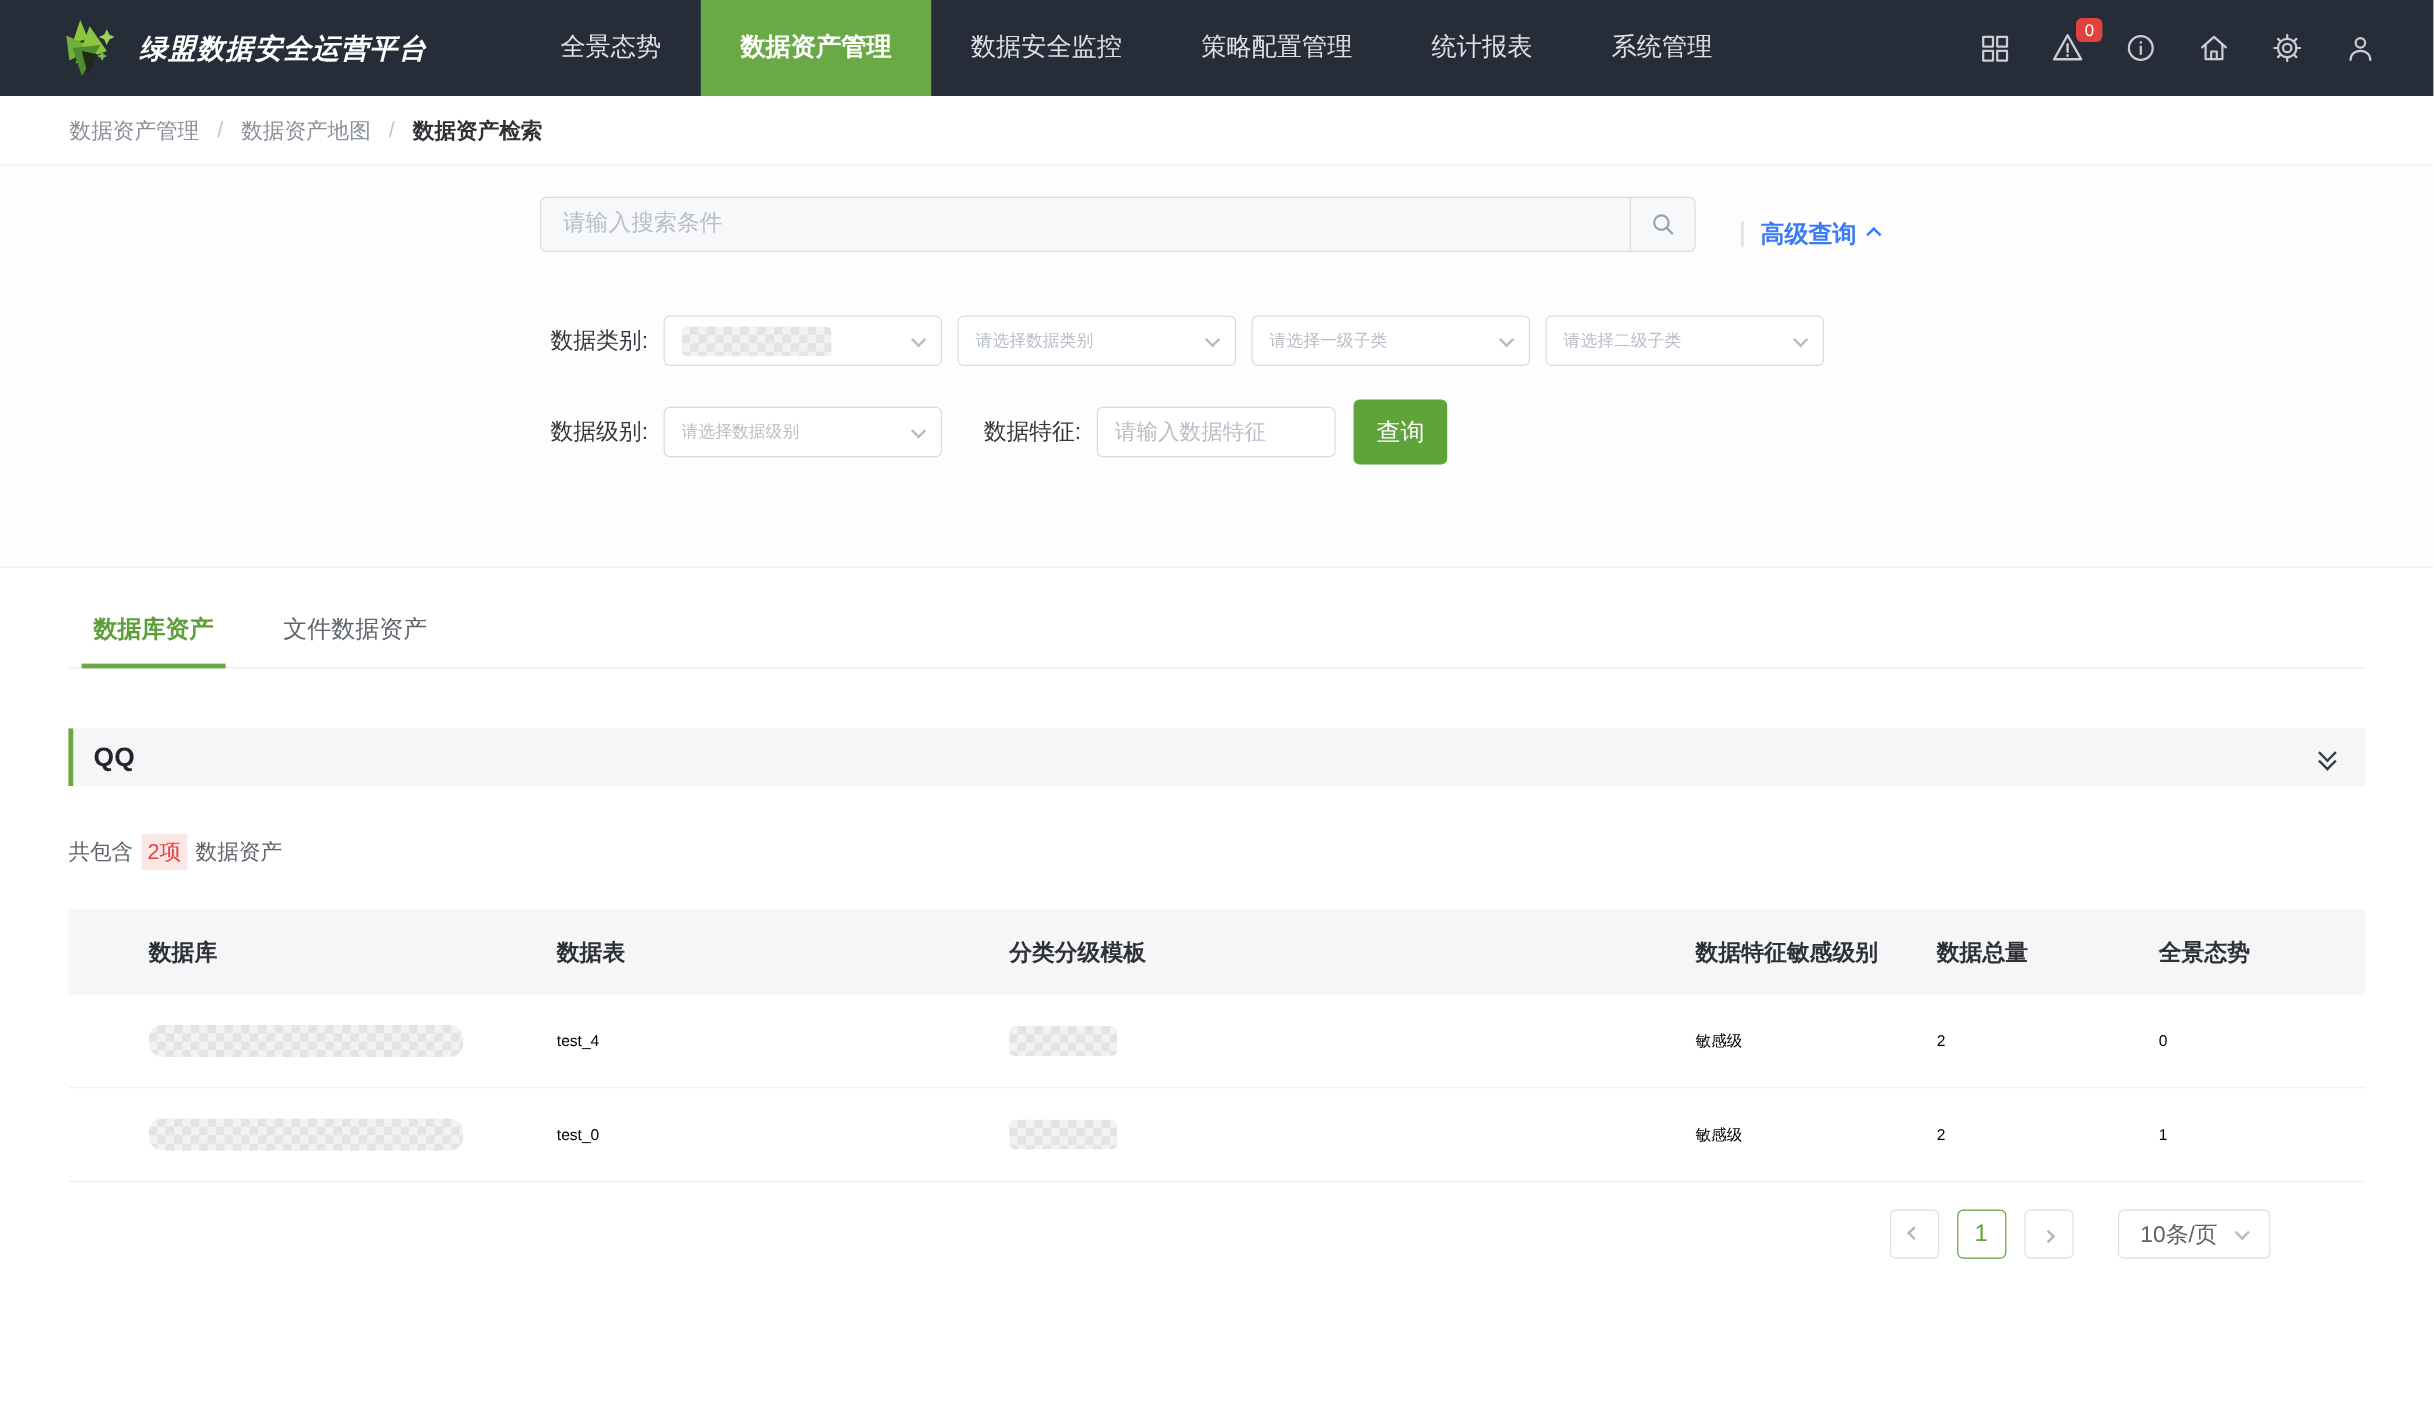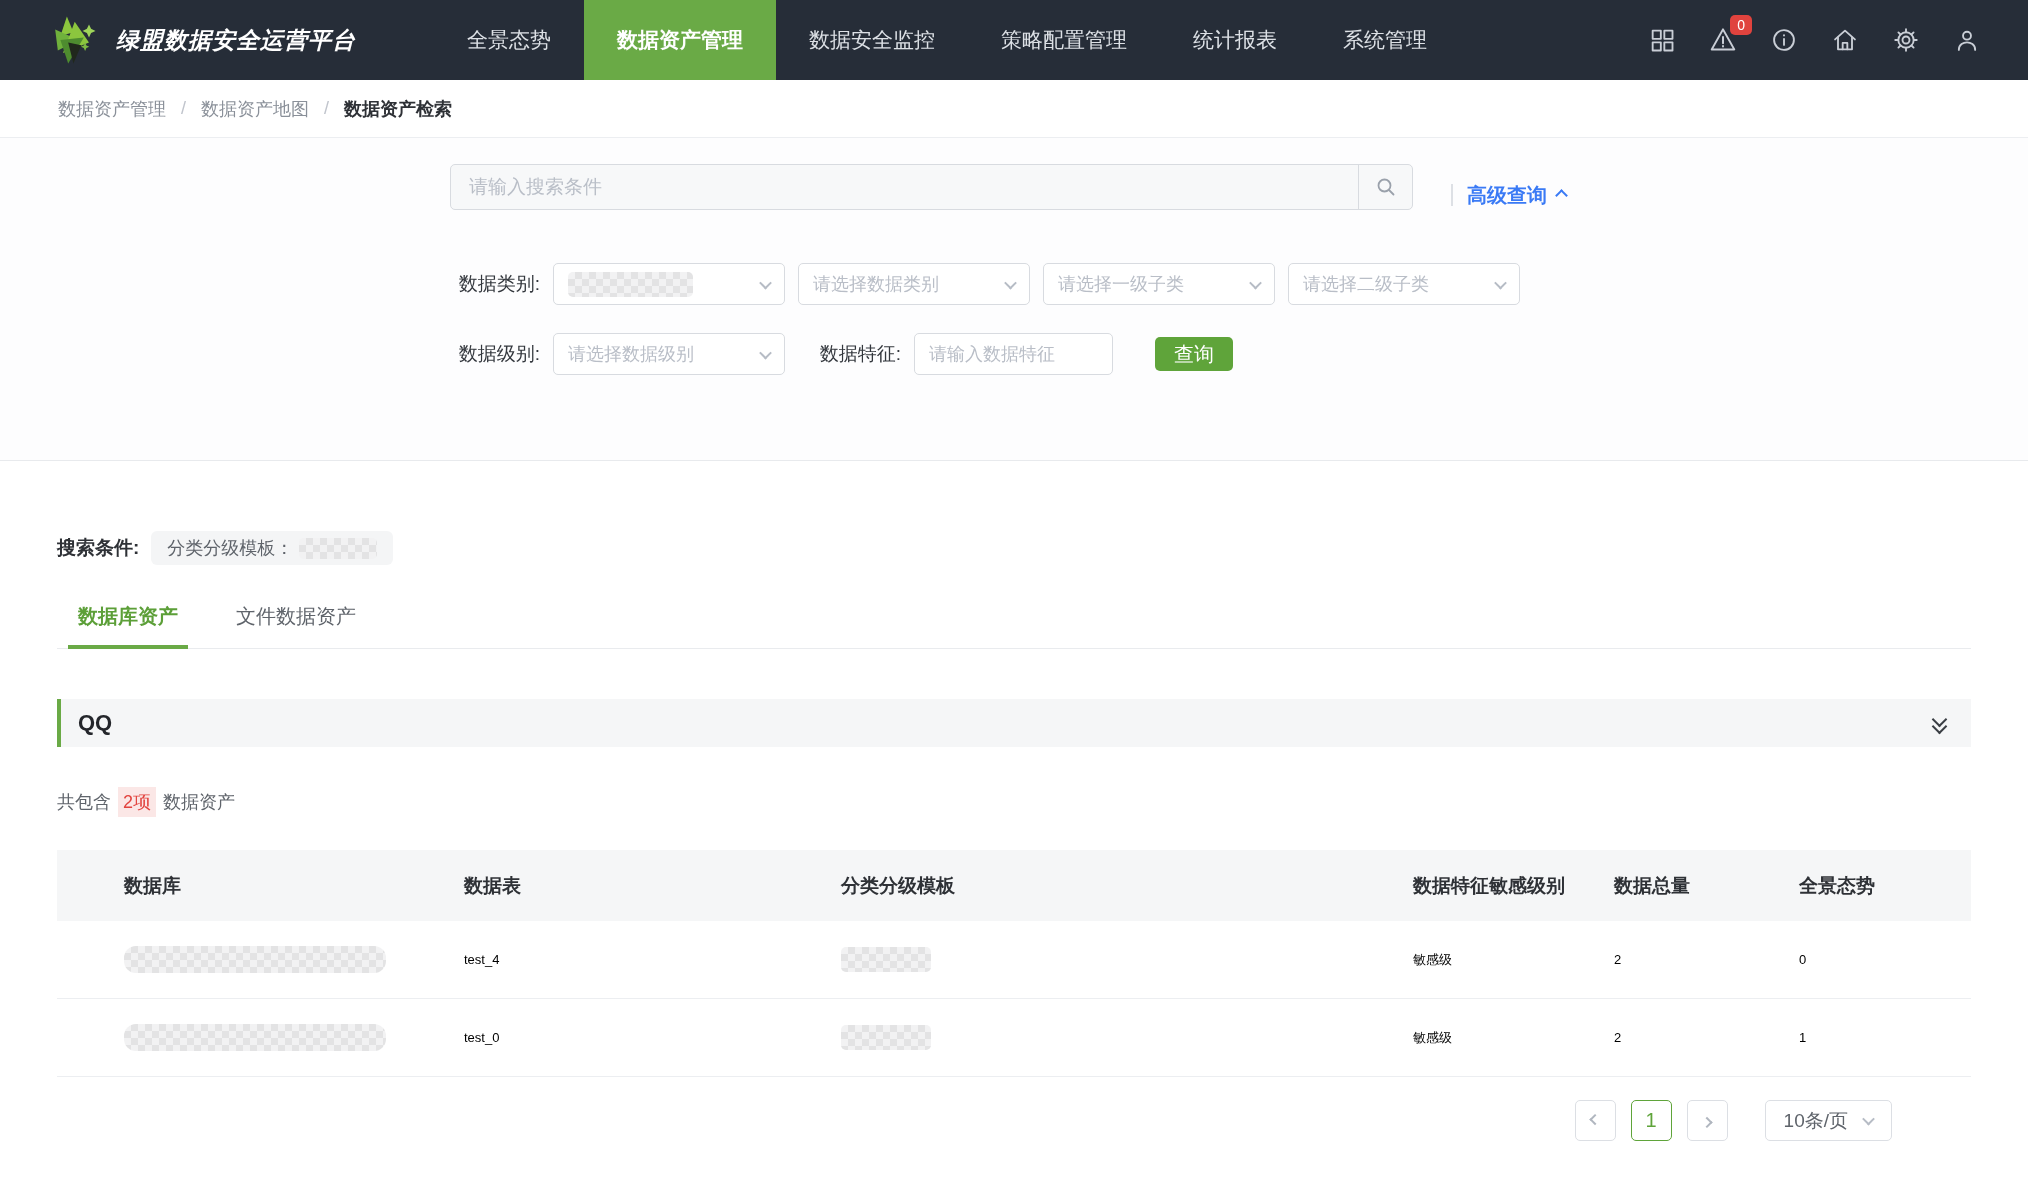--- a/index.html
+++ b/index.html
@@ -43,26 +43,26 @@
   .adv-link { color:#3a7af5; font-size:20px; font-weight:bold; display:flex; align-items:center; gap:10px; cursor:pointer; white-space:nowrap; }
   .chev { display:inline-block; width:9px; height:9px; border-right:2px solid #b6bcc5; border-bottom:2px solid #b6bcc5; }
   .chev.down { transform:rotate(45deg) translate(-1px,-1px); }
   .chev.up { transform:rotate(-135deg); border-color:#3a7af5; }
 
   .form-row { display:flex; align-items:center; }
   .form-row.r1 { margin-top:53px; }
   .form-row.r2 { margin-top:28px; }
   .form-label { font-size:19px; color:#33373d; white-space:nowrap; width:90px; text-align:right; }
   .select { width:232px; height:42px; border:1px solid #d8dbe0; border-radius:5px; background:#fff; margin-left:13px;
-            display:flex; align-items:center; justify-content:space-between; padding:0 14px; font-size:18px; color:#b9bec7; cursor:pointer; }
+            display:flex; align-items:center; justify-content:space-between; padding:0 14px; font-size:14px; color:#b9bec7; cursor:pointer; }
   .tinput { width:199px; height:42px; border:1px solid #d8dbe0; border-radius:5px; background:#fff; margin-left:13px;
             padding:0 14px; font-size:18px; color:#3a3e45; outline:none; font-family:"Liberation Sans",sans-serif; }
   .tinput::placeholder { color:#b9bec7; }
   .label2 { margin-left:28px; width:88px; }
-  .query-btn { margin-left:42px; width:78px; height:34px; background:#5fa43a; border:none; border-radius:5px;
+  .query-btn { margin-left:15px; width:78px; height:54px; background:#5fa43a; border:none; border-radius:5px;
                color:#fff; font-size:20px; cursor:pointer; font-family:"Liberation Sans",sans-serif; }
 
   
   .content { padding:0 57px; }
   .cond-row { margin-top:70px; display:flex; align-items:center; }
   .cond-label { font-size:19px; font-weight:bold; color:#2e3136; white-space:nowrap; }
   .cond-tag { margin-left:12px; background:#f4f5f6; border-radius:6px; height:34px; display:flex; align-items:center;
               padding:0 16px; color:#5f646b; font-size:18px; white-space:nowrap; }
 
   .tabs { margin-top:38px; display:flex; border-bottom:1px solid #e9ebee; padding-left:21px; }
@@ -237,27 +237,20 @@
       <i class="chev down"></i>
     </div>
     <span class="form-label label2">数据特征:</span>
     <input class="tinput" type="text" placeholder="请输入数据特征" style="">
     <button class="query-btn">查询</button>
   </div>
 </section>
 
 <section class="content">
 
-  <div class="cond-row">
-    <span class="cond-label">搜索条件:</span>
-    <span class="cond-tag">
-      <span>分类分级模板：</span>
-      <span class="blur-block blur-tag"></span>
-    </span>
-  </div>
 
   <div class="tabs">
     <div class="tab active">数据库资产</div>
     <div class="tab">文件数据资产</div>
   </div>
 
   <div class="group-bar">
     <span class="group-title">QQ</span>
     <span class="dbl-chev">
         <i></i>

